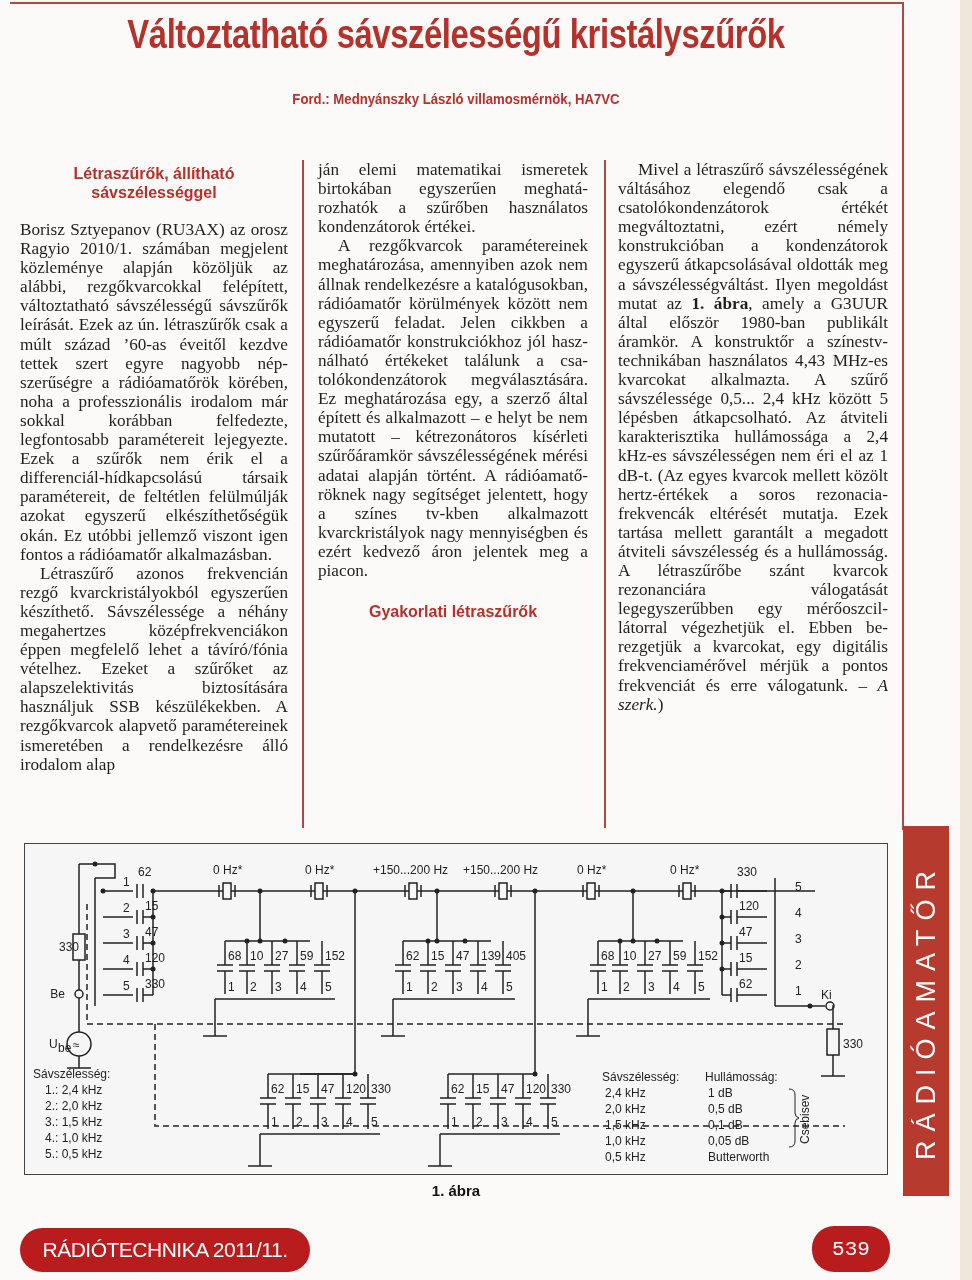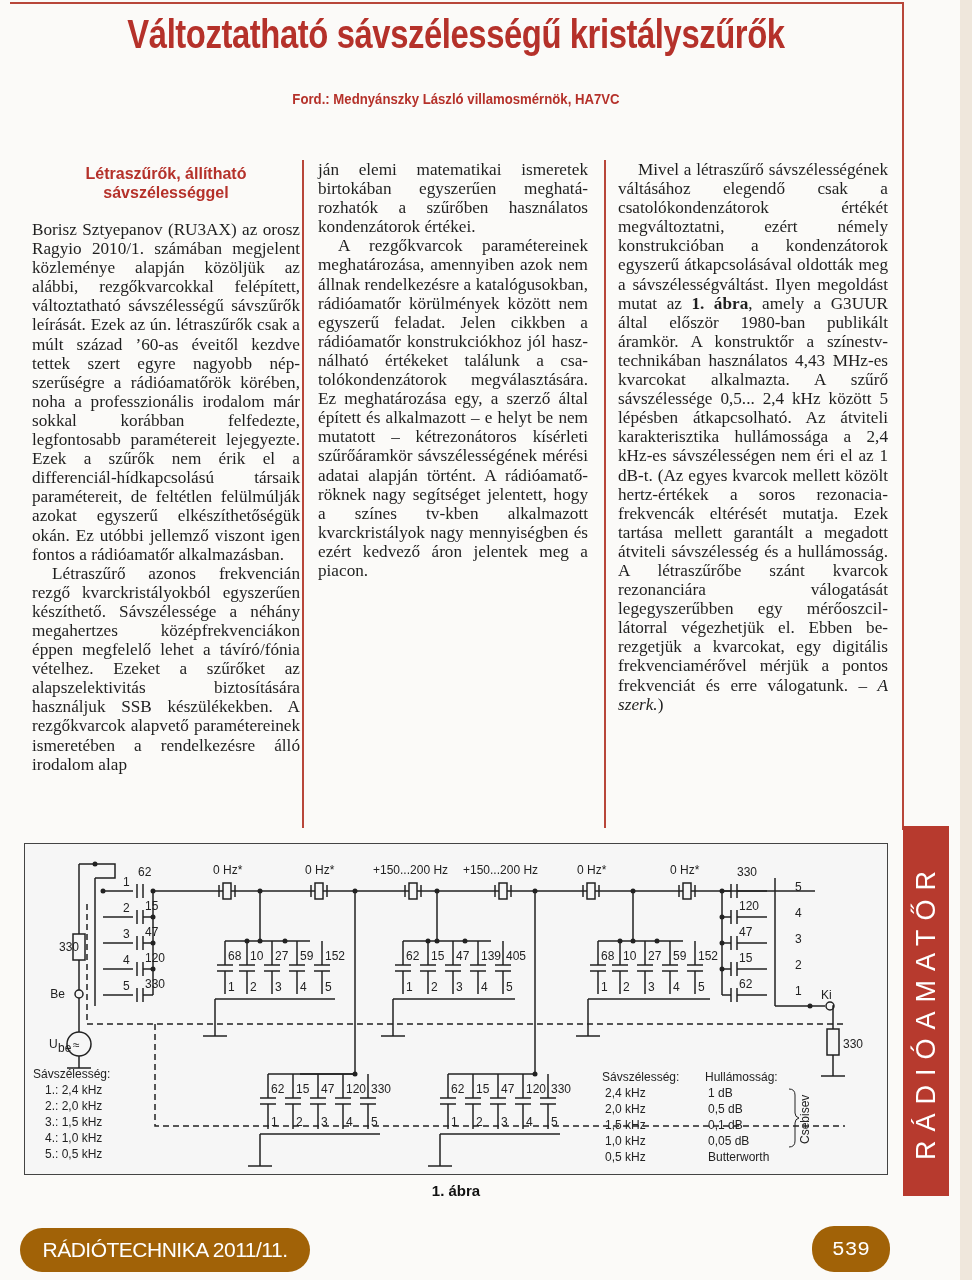--- a/index.html
+++ b/index.html
@@ -9,40 +9,40 @@
            border-top:2px solid #b8463a; border-right:2px solid #b8463a; }
   .title { position:absolute; left:0; top:12px; width:912px; text-align:center;
            font-family:"Liberation Sans", sans-serif; font-weight:bold; font-size:40px;
            color:#b5312a; letter-spacing:-0.5px; transform:scaleX(0.82); transform-origin:center; }
   .byline { position:absolute; left:0; top:90px; width:912px; text-align:center;
             font-family:"Liberation Sans", sans-serif; font-size:15.5px; color:#b5312a; font-weight:bold;
             transform:scaleX(0.85); }
   .col { position:absolute; top:160px; font-size:17.2px; line-height:19.1px; text-align:justify; hyphens:manual; }
   .col p { margin:0; }
   .col p.ind { text-indent:20px; }
-  .c1 { left:32px; width:268px; }
+  .c1 { left:20px; width:268px; }
   .c2 { left:318px; width:270px; }
   .c3 { left:618px; width:270px; }
   .rule { position:absolute; top:160px; width:2px; height:668px; background:#b8463a; }
   .h2 { font-family:"Liberation Sans", sans-serif; font-weight:bold; color:#b5312a;
         text-align:center; font-size:16px; line-height:19px; margin:4px 0 18px; }
   .h2.mid { margin:22px 0 18px; }
   b { font-weight:bold; }
   i { font-style:italic; }
   .fig { position:absolute; left:24px; top:843px; width:862px; height:330px;
          border:1.5px solid #444; background:#f6f6f6; }
   .fig svg { position:absolute; left:0; top:0; }
   .fig svg text { font-family:"Liberation Sans", sans-serif; font-size:12px; fill:#222; }
   .caption { position:absolute; left:0; top:1182px; width:912px; text-align:center;
              font-family:"Liberation Sans", sans-serif; font-weight:bold; font-size:15px; color:#111; }
   .sidebar { position:absolute; left:903px; top:826px; width:46px; height:370px; background:#b73a2e; }
   .sidebar span { position:absolute; left:50%; top:50%; transform:translate(-50%,-50%) rotate(-90deg);
                   white-space:nowrap; color:#fff; font-family:"Liberation Sans", sans-serif;
                   font-size:27px; letter-spacing:9px; }
-  .pill { position:absolute; background:#a16207; color:#fff; font-family:"Liberation Sans", sans-serif;
+  .pill { position:absolute; background:#b91c1c; color:#fff; font-family:"Liberation Sans", sans-serif;
           border-radius:22px; display:flex; align-items:center; justify-content:center; }
   .pill.mag { left:20px; top:1228px; width:290px; height:44px; font-size:21px; letter-spacing:-0.5px; }
   .pill.pg  { left:812px; top:1226px; width:78px; height:46px; font-size:21px;font-family:Liberation Mono, monospace; }
   .edge { position:absolute; left:960px; top:0; width:12px; height:1280px; background:#efe7dc; }
 </style>
 </head>
 <body>
 
 <div class="edge"></div>
 <div class="frame"></div>
@@ -55,20 +55,21 @@
 
 <div class="col c1">
   <div class="h2">Létraszűrők, állítható sávszélességgel</div>
   <p>Borisz Sztyepanov (RU3AX) az orosz Ragyio 2010/1. számában megjelent közleménye alapján közöljük az alábbi, rezgőkvarcokkal felépített, változtatható sáv­szélességű sávszűrők leírását. Ezek az ún. létraszűrők csak a múlt század ’60-as éveitől kezdve tettek szert egyre nagyobb nép­szerűségre a rádióamatőrök köré­ben, noha a professzionális iroda­lom már sokkal korábban felfe­dezte, legfontosabb paramétereit lejegyezte. Ezek a szűrők nem érik el a differenciál-hídkapcsolá­sú társaik paramétereit, de feltét­len felülmúlják azokat egyszerű elkészíthetőségük okán. Ez utób­bi jellemző viszont igen fontos a rádióamatőr alkalmazásban.</p>
   <p class="ind">Létraszűrő azonos frekvencián rezgő kvarckristályokból egysze­rűen készíthető. Sávszélessége a néhány megahertzes középfrek­venciákon éppen megfelelő lehet a távíró/fónia vételhez. Ezeket a szűrőket az alapszelektivitás biz­tosítására használjuk SSB készülé­kekben. A rezgőkvarcok alapvető paramétereinek ismeretében a rendelkezésre álló irodalom alap­</p>
 </div>
 
 <div class="col c2">
   <p>ján elemi matematikai ismeretek birtokában egyszerűen meghatá­rozhatók a szűrőben használatos kondenzátorok értékei.</p>
   <p class="ind">A rezgőkvarcok paraméterei­nek meghatározása, amennyiben azok nem állnak rendelkezésre a katalógusokban, rádióamatőr kö­rülmények között nem egyszerű feladat. Jelen cikkben a rádió­amatőr konstrukciókhoz jól hasz­nálható értékeket találunk a csa­tolókondenzátorok megválasztá­sára. Ez meghatározása egy, a szerző által épített és alkalmazott – e helyt be nem mutatott – két­rezonátoros kísérleti szűrőáram­kör sávszélességének mérési ada­tai alapján történt. A rádióamatő­röknek nagy segítséget jelentett, hogy a színes tv-kben alkalmazott kvarckristályok nagy mennyiség­ben és ezért kedvező áron jelen­tek meg a piacon.</p>
+  <div class="h2 mid">Gyakorlati létraszűrők</div>
 </div>
 
 <div class="col c3">
   <p class="ind"><span>Mivel a létraszűrő sávszélessé­gének váltásához elegendő csak a csatolókondenzátorok értékét megváltoztatni, ezért némely konstrukcióban a kondenzátorok egyszerű átkapcsolásával oldották meg a sávszélességváltást. Ilyen megoldást mutat az </span><b>1. ábra</b><span>, amely a G3UUR által először 1980-ban publikált áramkör. A konstruktőr a színestv-technikában használa­tos 4,43 MHz-es kvarcokat alkal­mazta. A szűrő sávszélessége 0,5... 2,4 kHz között 5 lépésben át­kapcsolható. Az átviteli karakte­risztika hullámossága a 2,4 kHz-es sávszélességen nem éri el az 1 dB-t. (Az egyes kvarcok mellett közölt hertz-értékek a soros rezonacia­frekvencák eltérését mutatja. Ezek tartása mellett garantált a megadott átviteli sávszélesség és a hullámosság. A létraszűrőbe szánt kvarcok rezonanciára válogatását legegyszerűbben egy mérőoszcil­látorral végezhetjük el. Ebben be­rezgetjük a kvarcokat, egy digitális frekvenciamérővel mérjük a pon­tos frekvenciát és erre váloga­tunk. – </span><i>A szerk.</i><span>)</span></p>
 </div>
 
 <div class="fig">
   <svg width="862" height="330" viewBox="0 0 862 330" stroke="#222" stroke-width="1.5" fill="none">
 
     <line x1="128" y1="47" x2="790" y2="47"></line>

